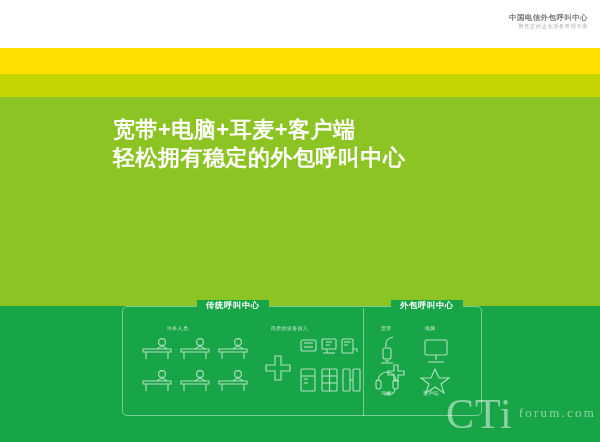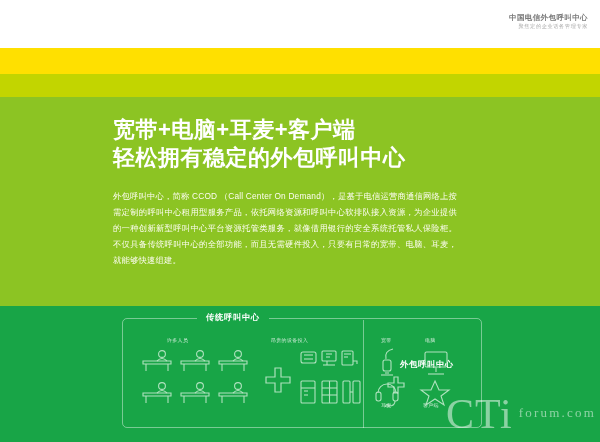--- a/index.html
+++ b/index.html
@@ -98,21 +98,21 @@
     line-height: 1.92;
     letter-spacing: 0.2px;
     text-align: justify;
     width: 344px;
   }
 
   
   .panel {
     position: absolute;
     left: 122px;
-    top: 318px;
+    top: 306px;
     width: 360px;
     height: 110px;
     border: 1px solid rgba(255,255,255,0.42);
     border-radius: 5px;
     box-sizing: border-box;
   }
   .panel-divider {
     position: absolute;
     left: 240px;
     top: 1px;
@@ -125,21 +125,21 @@
     top: -7px;
     font-size: 8.4px;
     font-weight: bold;
     color: #ffffff;
     background: #18a547;
     padding: 0 9px;
     letter-spacing: 0.6px;
     white-space: nowrap;
   }
   .panel-title.left { left: 74px; }
-  .panel-title.right { left: 268px; margin-top: 47px; }
+  .panel-title.right { left: 268px; }
 
   .sublabel {
     position: absolute;
     font-size: 5px;
     color: #c8e9d3;
     letter-spacing: 0.3px;
     white-space: nowrap;
   }
   .sub-staff   { left: 44px;  top: 18px; }
   .sub-equip   { left: 148px; top: 18px; }
@@ -211,21 +211,20 @@
   <div class="band band-yellow"></div>
   <div class="band band-lime"></div>
   <div class="band band-main"></div>
   <div class="band band-green"></div>
 
   <div class="hero">
     <h1>
       <span>宽带+电脑+耳麦+客户端</span>
       <span class="line2">轻松拥有稳定的外包呼叫中心</span>
     </h1>
-    <p>外包呼叫中心，简称 CCOD （Call Center On Demand），是基于电信运营商通信网络上按需定制的呼叫中心租用型服务产品，依托网络资源和呼叫中心软排队接入资源，为企业提供的一种创新新型呼叫中心平台资源托管类服务，就像借用银行的安全系统托管私人保险柜。不仅具备传统呼叫中心的全部功能，而且无需硬件投入，只要有日常的宽带、电脑、耳麦，就能够快速组建。</p>
   </div>
 
   <div class="panel">
     <div class="panel-divider"></div>
 
     <div class="panel-title left">传统呼叫中心</div>
     <div class="panel-title right">外包呼叫中心</div>
 
     <div class="sublabel sub-staff">许多人员</div>
     <div class="sublabel sub-equip">昂贵的设备投入</div>

